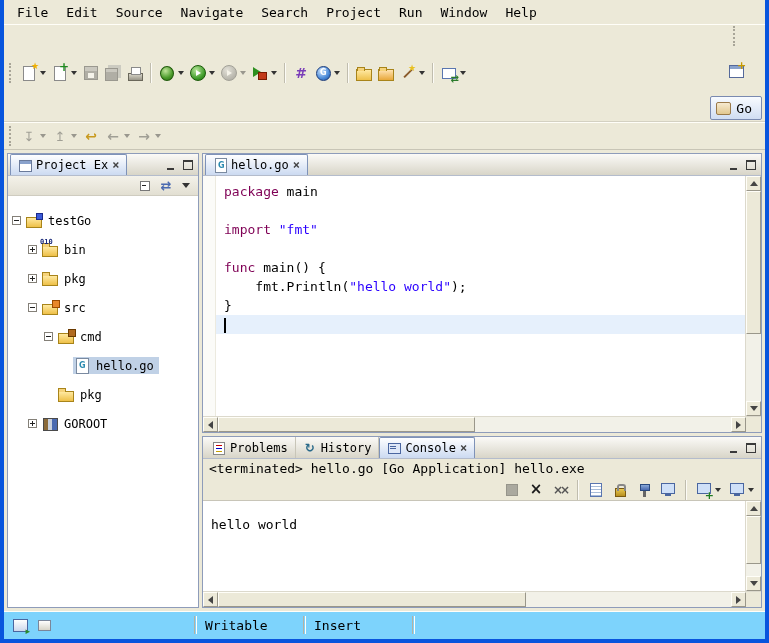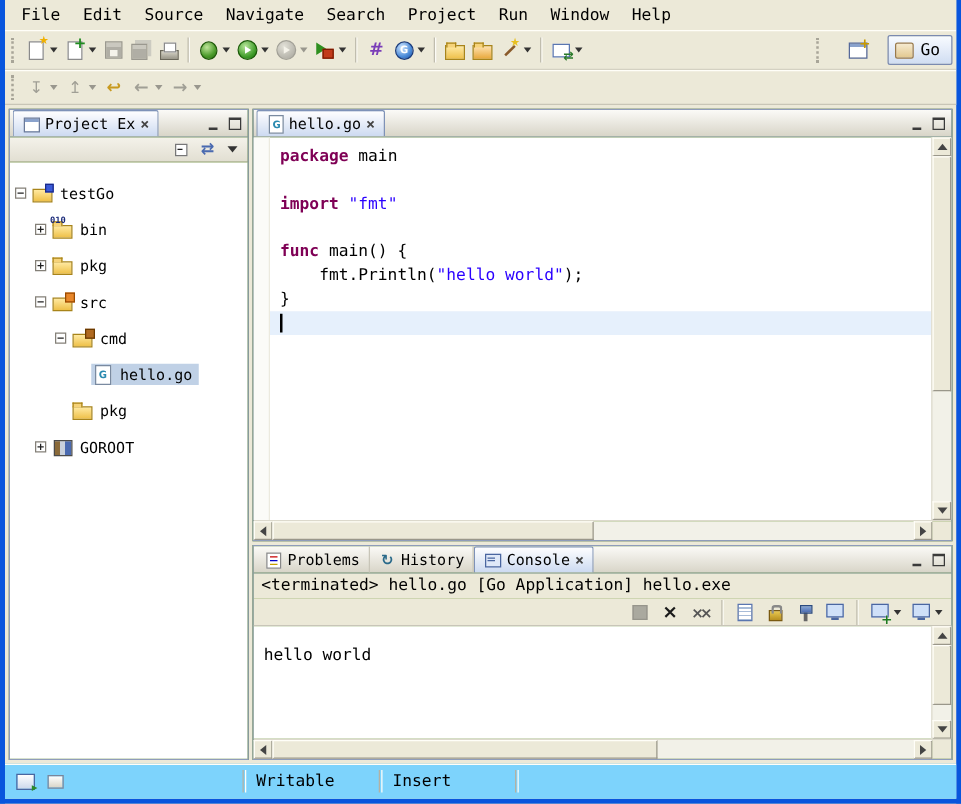--- a/index.html
+++ b/index.html
@@ -103,27 +103,27 @@
   .ic-persp::before{ content:""; width:13px; height:11px; border:1px solid #55699a;
     background:linear-gradient(#8aa2cc 0 3px,#fff 3px 100%); }
   .ic-persp::after{ content:"+"; position:absolute; right:-2px; top:-3px; color:#c89a00; font-weight:bold; font-size:11px; }
   .ic-gopersp{ width:15px; height:13px; background:linear-gradient(#f6ead0,#e2c890); border:1px solid #9a7a4a; border-radius:2px; }
   .ic-fastview::before{ content:""; position:absolute; left:1px; top:2px; width:13px; height:11px;
     border:1px solid #4a66a0; background:linear-gradient(#fefefe,#cdd8ec); }
   .ic-fastview::after{ content:"▸"; position:absolute; right:-2px; bottom:-3px; color:#2a8a2a; font-size:9px; }
   .ic-restore::before{ content:""; position:absolute; left:2px; top:3px; width:11px; height:9px;
     border:1px solid #7a869a; background:linear-gradient(#fefefe,#d8d5c8); }
 
-  .persp{ margin-left:auto; display:flex; align-items:center; gap:13px; }
+  .persp{ margin-left:auto; display:flex; align-items:center; gap:13px;flex-direction:column; }
   .persp-btn{ border:1px solid #7a8ab0; background:linear-gradient(#f8fbff,#d0ddf2); border-radius:2px;
     height:24px; padding:1px 9px 1px 5px; display:flex; align-items:center; gap:5px; font-size:13px; }
 
   
   .workbench{ flex:1; display:flex; padding:3px; gap:3px; min-height:0; }
-  .view{ border:1px solid #8e9cba; background:#4d7c0f; display:flex; flex-direction:column; min-width:0; }
+  .view{ border:1px solid #8e9cba; background:#fef9c3; display:flex; flex-direction:column; min-width:0; }
   .explorer-view{ flex:0 0 192px; }
   .right-col{ flex:1; display:flex; flex-direction:column; gap:3px; min-width:0; }
   .editor-view{ flex:1; min-height:0; }
   .console-view{ flex:0 0 172px;justify-content:flex-end; }
 
   .view-tabs{ flex:0 0 22px; display:flex; align-items:flex-end; padding-left:2px;
     background:linear-gradient(180deg,#fbfaf7,#d8d5c8); border-bottom:1px solid #b4bccc; }
   .ctabs{ display:flex; align-items:flex-end; height:100%; }
   .vtab{ display:flex; align-items:center; gap:4px; height:21px; padding:0 7px; font-size:12px; white-space:nowrap; }
   .vtab:not(.active){ border-right:1px solid #c8c5b8; }
@@ -164,21 +164,21 @@
     background:linear-gradient(90deg,#8a6a3a 0 4px,#c8d0dc 4px 8px,#4a6ab0 8px 13px); border:1px solid #4a4a4a; }
   .tree-badge{ position:absolute; top:-4px; left:-2px; font:bold 7px "DejaVu Sans Mono", monospace; color:#1a2a7a; z-index:2; }
   .tree-label{ padding:0 2px; }
 
   
   .editor-body{ flex:1; display:flex; min-height:0; background:#fff; }
   .marker-bar{ flex:0 0 13px; background:#fbfbf8; border-right:1px solid #eceadf; }
   .code{ flex:1; padding-top:6px; overflow:hidden; min-width:0; }
   .cl{ height:19px; line-height:19px; white-space:pre; padding-left:8px; font-size:13px; }
   .cl.current{ background:var(--curline,#e6f0fc); }
-  .tok-kw{ color:var(--kw,#7f0055); font-weight:bold; }
+  .tok-kw{ color:var(--kw,#7f0055); font-weight:normal; }
   .tok-str{ color:var(--str,#2a00ff); }
   .tok-plain{ color:#000; }
   .caret{ display:inline-block; width:2px; height:15px; background:#000; vertical-align:middle; }
 
   
   .sb-v{ flex:0 0 15px; display:flex; flex-direction:column; background:#f2f1e8; border-left:1px solid #dcd9cc; }
   .sb-h{ flex:1; display:flex; background:#f2f1e8; }
   .hscroll-row{ flex:0 0 15px; display:flex; border-top:1px solid #dcd9cc; }
   .sb-btn{ flex:0 0 15px; width:15px; height:15px; background:#ece9d8;
     border:1px solid; border-color:#fffef8 #9a978a #9a978a #fffef8; display:flex; align-items:center; justify-content:center; }

